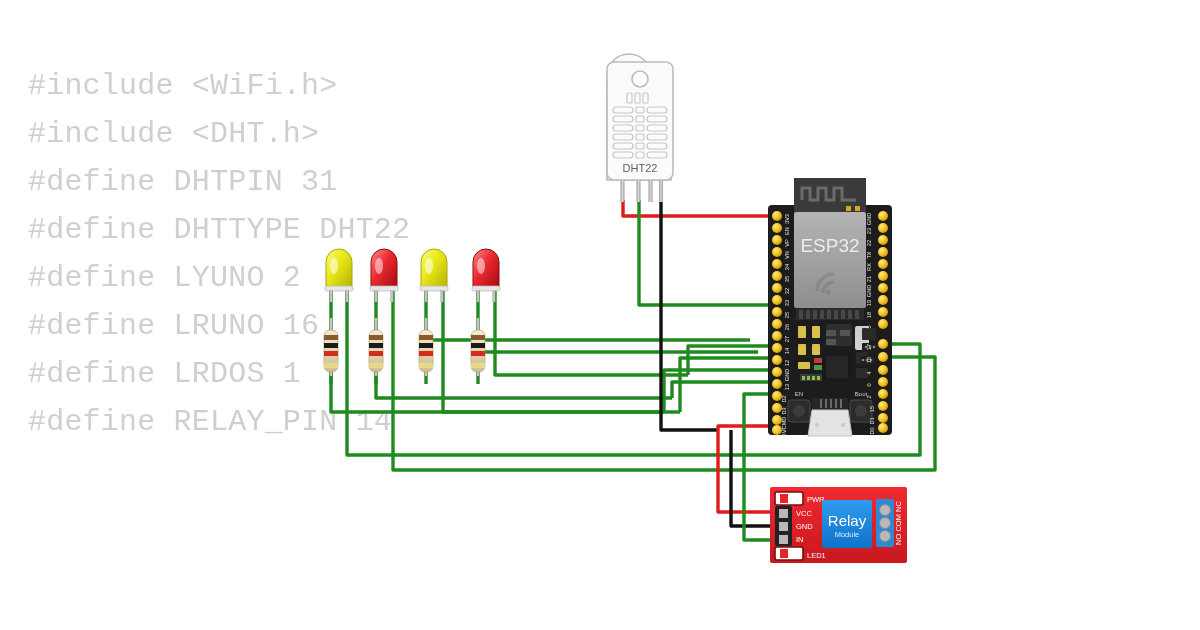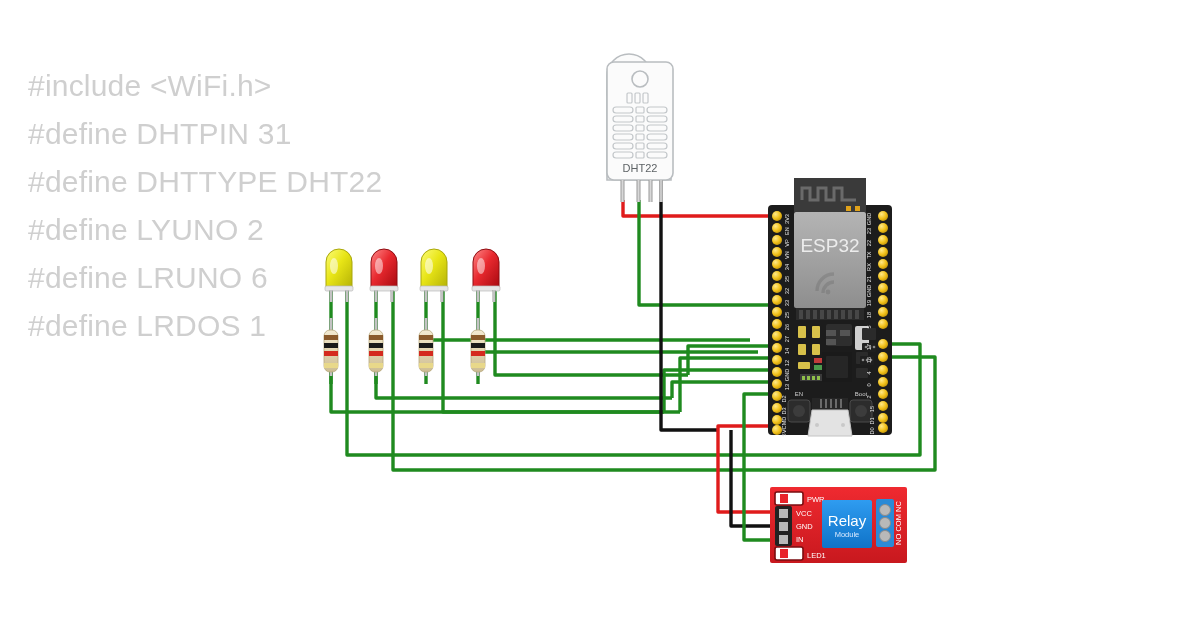--- a/index.html
+++ b/index.html
@@ -3,42 +3,44 @@
 <meta charset="utf-8">
 <style>
   html,body{margin:0;padding:0;background:#ffffff;}
   body{width:1200px;height:630px;position:relative;overflow:hidden;
        font-family:"Liberation Sans","DejaVu Sans",sans-serif;}
   #stage{position:absolute;left:0;top:0;width:1200px;height:630px;background:#fff;}
 
   
   #code-block{position:absolute;left:28px;top:62px;width:540px;}
   .code-line{
-    font-family:Liberation Sans, sans-serif;
+    font-family:Liberation Mono, monospace;
     font-size:30px;line-height:48px;color:#cfcfcf;white-space:pre;
     letter-spacing:.2px;
   }
   .code-line.blank{color:transparent;}
 
   
   #art{position:absolute;left:0;top:0;width:1200px;height:630px;}
 </style>
 </head>
 <body>
 
 <div id="stage">
 
   <div id="code-block">
     <div class="code-line">#include &lt;WiFi.h&gt;</div>
+    <div class="code-line">#include &lt;DHT.h&gt;</div>
     <div class="code-line blank"></div>
     <div class="code-line">#define DHTPIN 31</div>
     <div class="code-line">#define DHTTYPE DHT22</div>
     <div class="code-line">#define LYUNO 2</div>
-    <div class="code-line">#define LRUNO 6</div>
+    <div class="code-line">#define LRUNO 16</div>
     <div class="code-line">#define LRDOS 1</div>
+    <div class="code-line">#define RELAY_PIN 14</div>
   </div>
 
   <svg id="art" viewBox="0 0 1200 630">
     <defs>
       <linearGradient id="gLedY" x1="0" y1="0" x2="1" y2="1">
         <stop offset="0%" stop-color="#fdfd7a"></stop>
         <stop offset="45%" stop-color="#e8e516"></stop>
         <stop offset="100%" stop-color="#b5b206"></stop>
       </linearGradient>
       <linearGradient id="gLedR" x1="0" y1="0" x2="1" y2="1">

